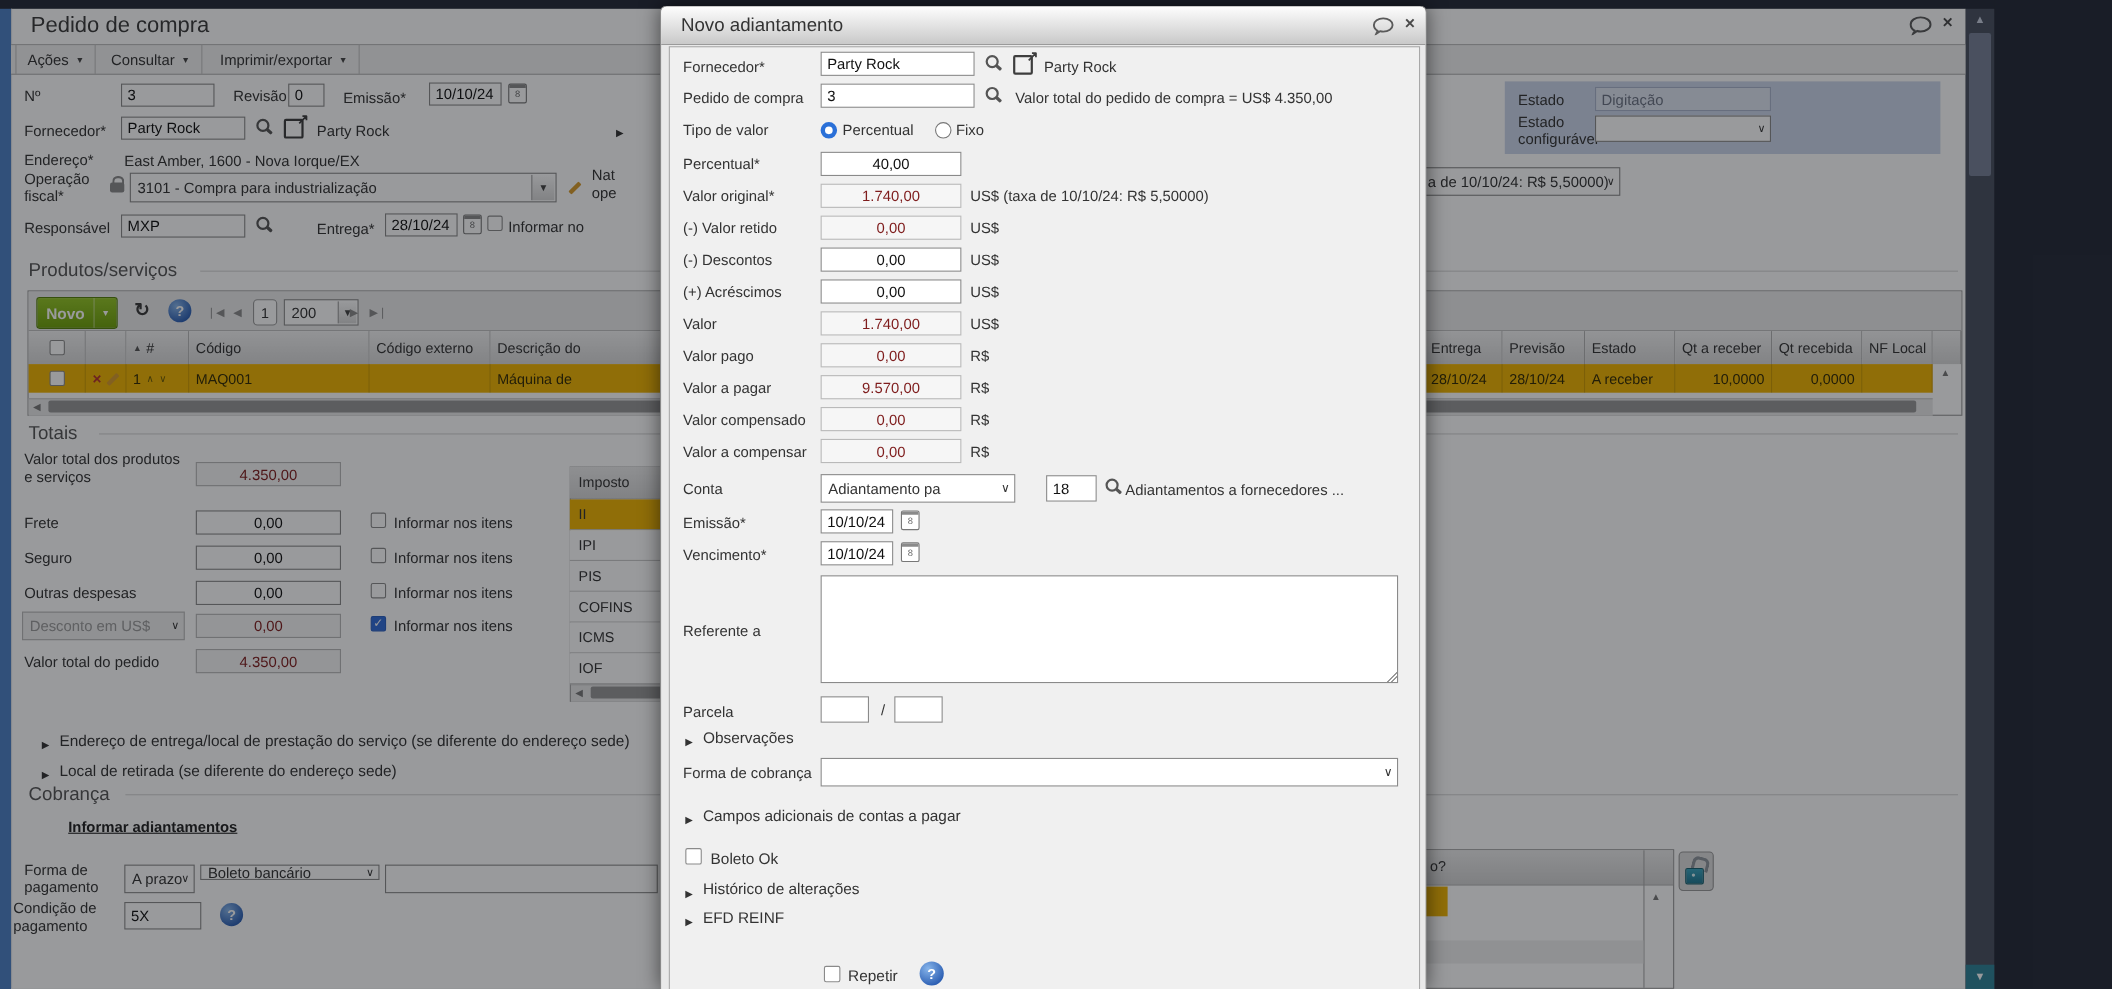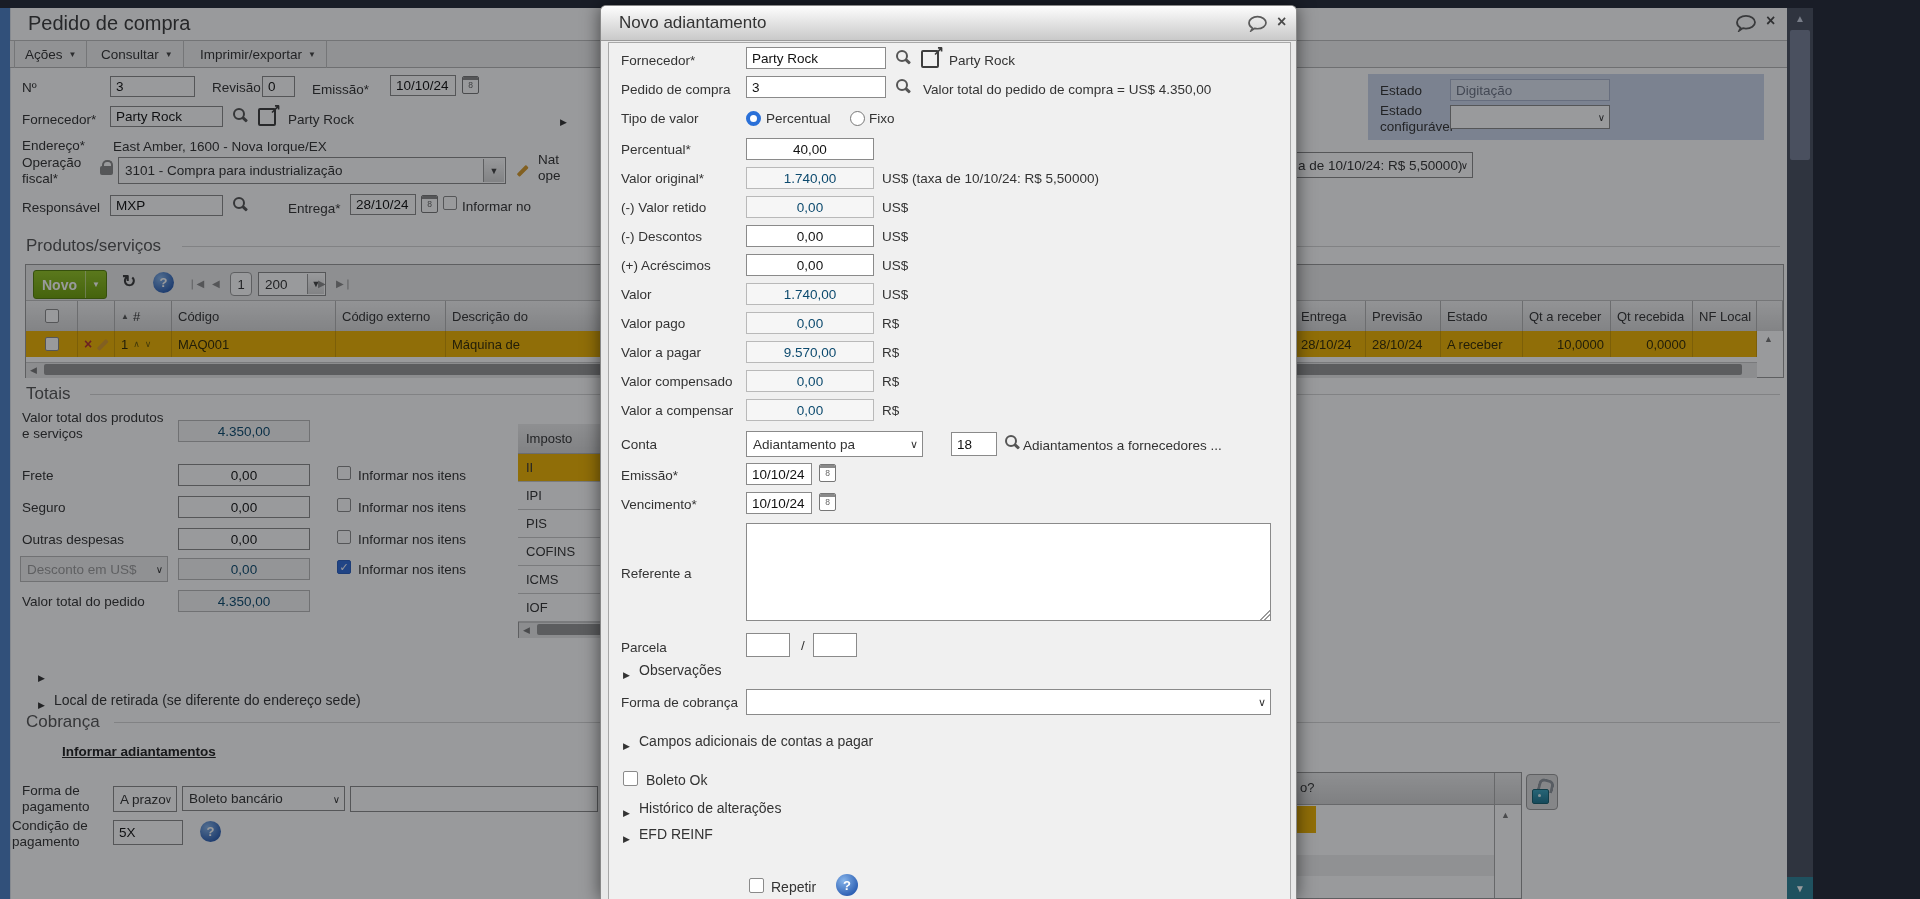--- a/index.html
+++ b/index.html
@@ -5,21 +5,21 @@
   html,body{margin:0;padding:0;background:#242936;}
   #stage{position:relative;width:1920px;height:899px;overflow:hidden;
          font-family:"Liberation Sans",sans-serif;background:#242936;}
   
   .abs{position:absolute;box-sizing:border-box;}
   .lbl{position:absolute;font-size:13.5px;color:#333;white-space:nowrap;line-height:1.15;box-sizing:border-box;}
   .lblw{white-space:normal;}
   .inp{position:absolute;background:#fff;border:1px solid #8a8a8a;font-family:"Liberation Sans",sans-serif;
        font-size:13.5px;color:#111;padding:0 5px;box-sizing:border-box;outline:none;}
   .inp.num{text-align:center;}
-  .inp.dis{background:#f6f6f6;border-color:#b9b9b9;color:#0c4a6e;}
+  .inp.dis{background:#f6f6f6;border-color:#b9b9b9;color:#7f1d1d;}
   .sel{position:absolute;background:#fff;border:1px solid #8a8a8a;font-size:13.5px;color:#333;
        box-sizing:border-box;display:flex;align-items:center;padding:0 18px 0 6px;white-space:nowrap;overflow:hidden;}
   .sel .arr{position:absolute;right:4px;top:50%;transform:translateY(-50%);font-size:10px;color:#333;}
   .sel.dis{background:#efefef;color:#9b9b9b;border-color:#b9b9b9;}
   .selbtn{position:absolute;right:1px;top:1px;bottom:1px;width:20px;background:linear-gradient(#fdfdfd,#d7d7d7);
           border-left:1px solid #9a9a9a;display:flex;align-items:center;justify-content:center;font-size:9px;color:#444;}
   .chk{position:absolute;width:14px;height:14px;background:#fff;border:1px solid #8a8a8a;border-radius:2px;box-sizing:border-box;}
   .chk.on{background:#2f6bd8;border-color:#2a5fc0;}
   .chk.on::before{content:"✓";color:#fff;font-size:11px;line-height:12px;display:block;text-align:center;}
   .radio{position:absolute;width:15px;height:15px;border:1px solid #777;border-radius:50%;background:#fff;box-sizing:border-box;}
@@ -294,33 +294,34 @@
   <div class="imp-row" style="top:482px;">IPI</div>
   <div class="imp-row" style="top:510px;">PIS</div>
   <div class="imp-row" style="top:538px;">COFINS</div>
   <div class="imp-row" style="top:566px;">ICMS</div>
   <div class="imp-row" style="top:594px;">IOF</div>
   <div class="hscroll-track" style="left:519px;top:622px;width:240px;height:15px;"></div>
   <div class="sb-arrow" style="left:523px;top:625px;">◀</div>
   <div class="hscroll-thumb" style="left:537px;top:624px;width:185px;height:11px;"></div>
 
   <span class="tri" style="position:absolute;left:38px;top:667px;"></span>
+  <div class="lbl" style="left:54px;top:665px;font-size:14px;">Endereço de entrega/local de prestação do serviço (se diferente do endereço sede)</div>
   <span class="tri" style="position:absolute;left:38px;top:694px;"></span>
   <div class="lbl" style="left:54px;top:692px;font-size:14px;">Local de retirada (se diferente do endereço sede)</div>
 
   <div class="seclbl" style="left:26px;top:712px;">Cobrança</div>
   <div class="secline" style="left:114px;top:722px;width:1666px;"></div>
   <div class="link" style="left:62px;top:744px;">Informar adiantamentos</div>
 
   <div class="lbl lblw" style="left:22px;top:783px;width:90px;">Forma de pagamento</div>
   <div class="sel" style="left:113px;top:786px;width:64px;height:26px;">
     <span>A prazo</span>
     <span class="arr">∨</span>
   </div>
-  <div class="sel" style="left:182px;top:786px;width:163px;height:25px;">
+  <div class="sel" style="left:182px;top:786px;width:163px;height:14px;">
     <span>Boleto bancário</span>
     <span class="arr">∨</span>
   </div>
   <input class="inp" style="left: 350px; top: 786px; width: 248px; height: 26px;" value="">
 
   <div class="lbl lblw" style="left:12px;top:818px;width:95px;">Condição de pagamento</div>
   <input class="inp" style="left: 113px; top: 820px; width: 70px; height: 25px;" value="5X">
   <div class="help" style="left:200px;top:821px;">?</div>
 
   <div class="abs" style="left:1000px;top:772px;width:522px;height:127px;border:1px solid #999;background:#fff;"></div>

